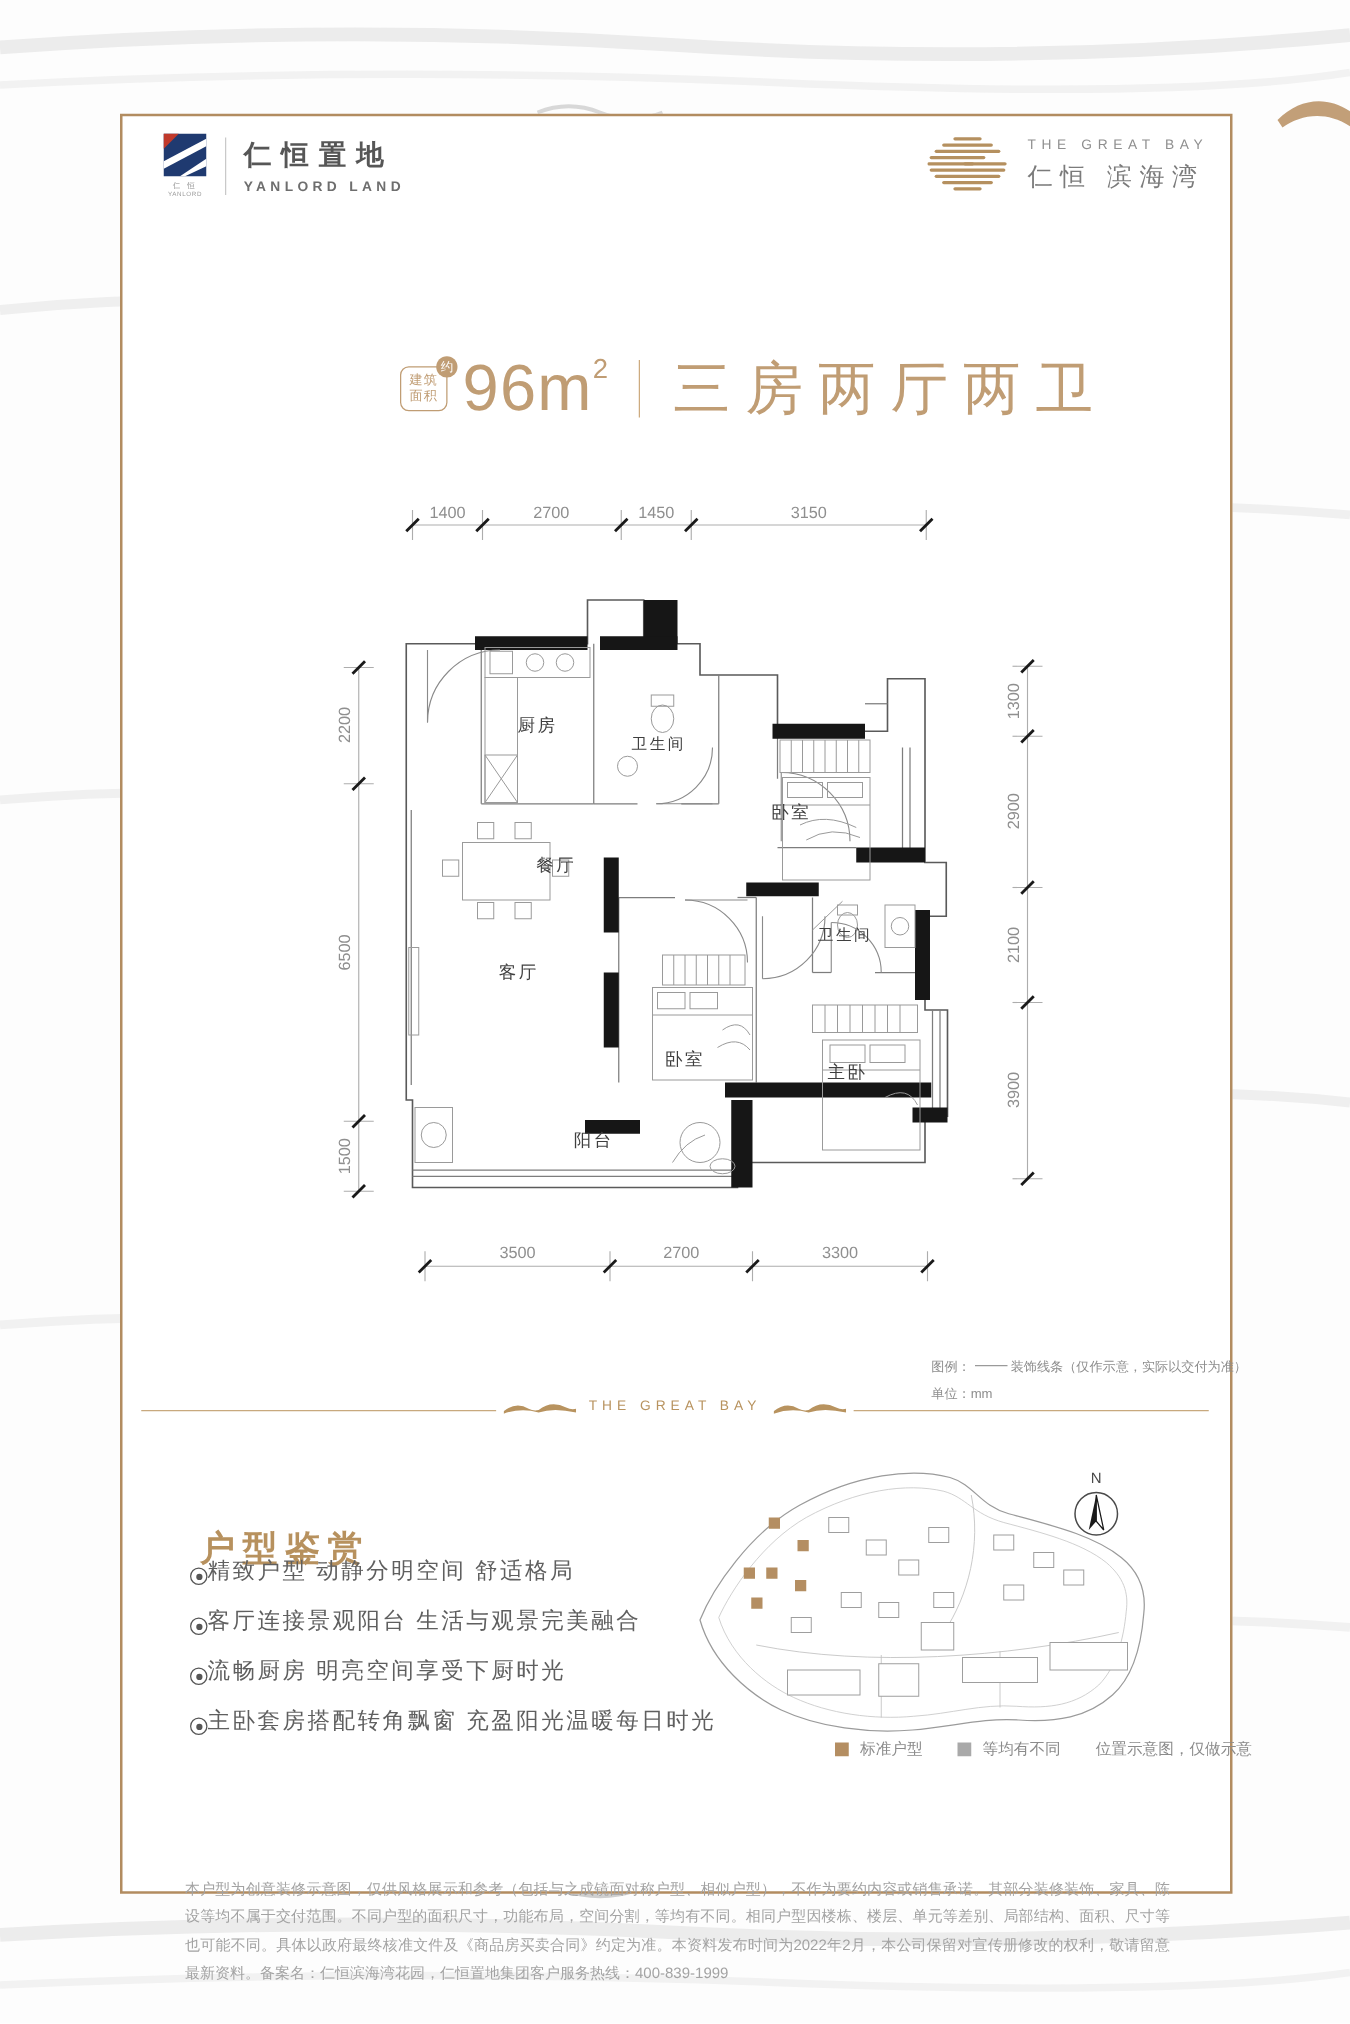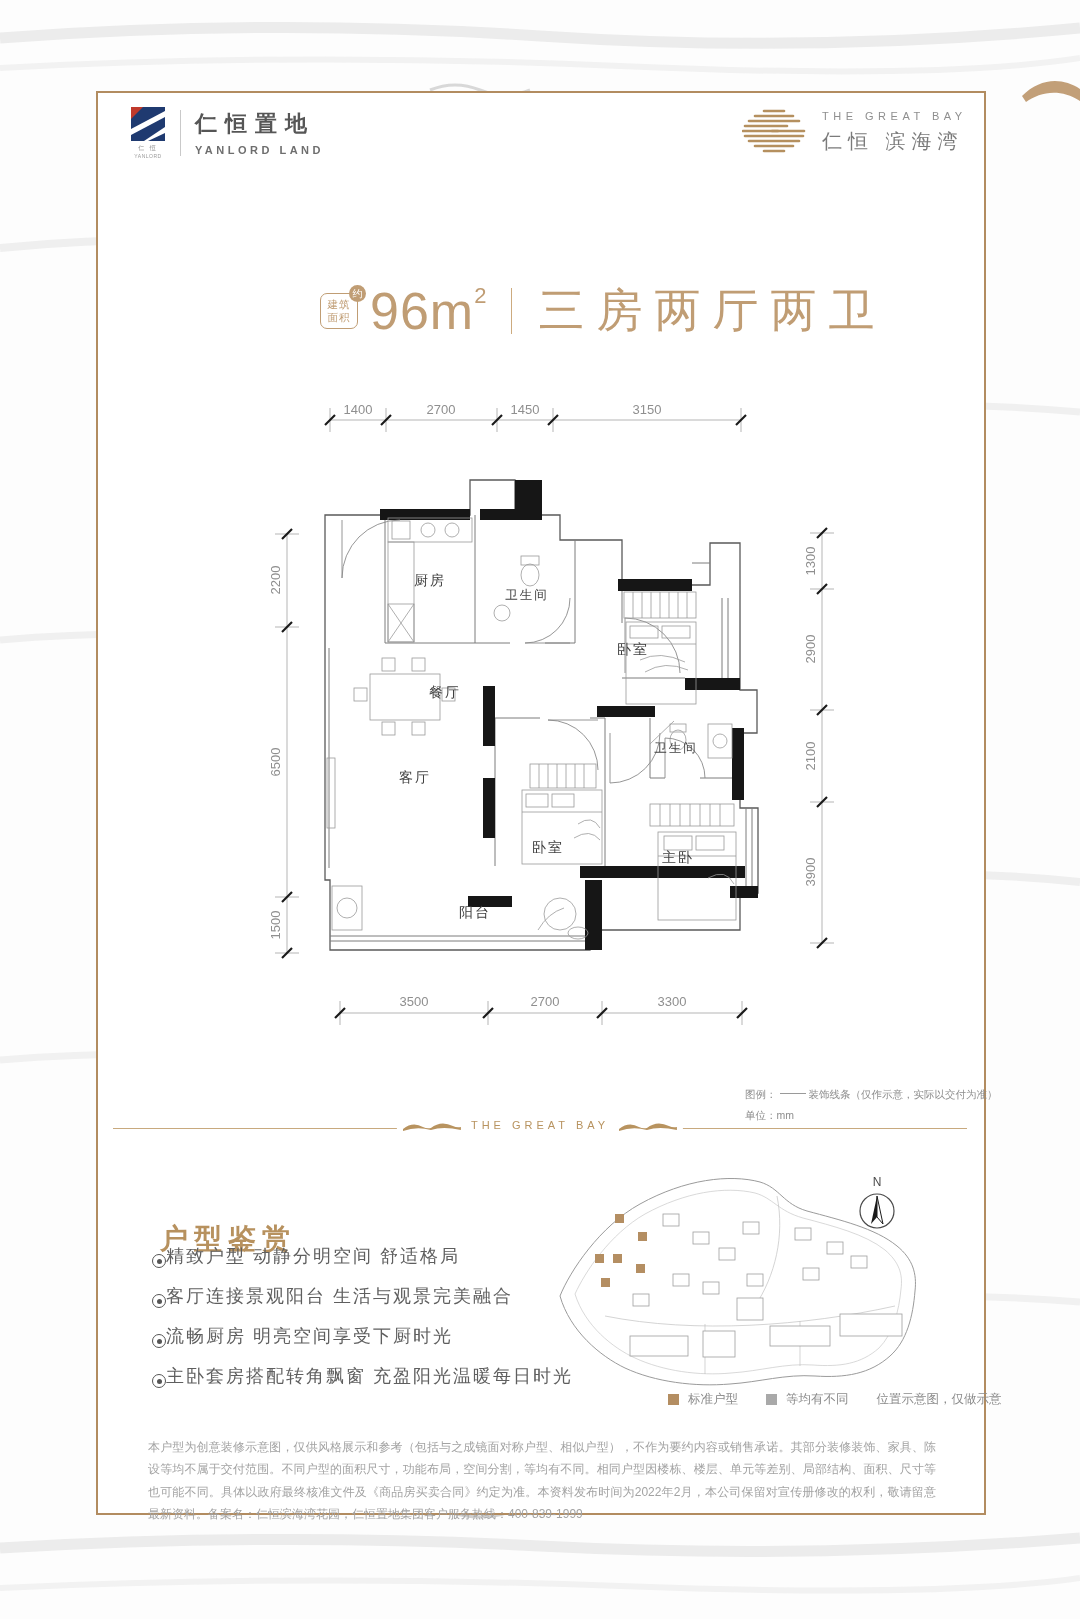--- a/index.html
+++ b/index.html
@@ -59,21 +59,21 @@
   
   .sitemap{position:absolute;left:545px;top:1156px;}
   .site-legend{position:absolute;left:648px;top:1391px;display:flex;align-items:center;gap:9px;
                font-size:12.5px;color:#8b8b8b;white-space:nowrap;margin-left:20px;}
   .sq{width:11px;height:11px;display:inline-block;}
   .sq.gold{background:#b48e62;}
   .sq.gray{background:#a9a9a9;}
   .site-legend .gap{width:10px;}
 
   
-  .disclaimer{position:absolute;left:148px;top:1424px;width:788px;font-size:12px;color:#a3a3a3;
+  .disclaimer{position:absolute;left:148px;top:1488px;width:788px;font-size:12px;color:#a3a3a3;
               line-height:1.86;text-align:justify;}
 
   
   .dimtxt{font-size:13px;fill:#8f8f8f;}
   .rl{font-size:14px;fill:#3f3f3f;letter-spacing:2px;text-anchor:middle;}
   .rl.small{font-size:12.5px;}
 </style>
 </head>
 <body>
 

